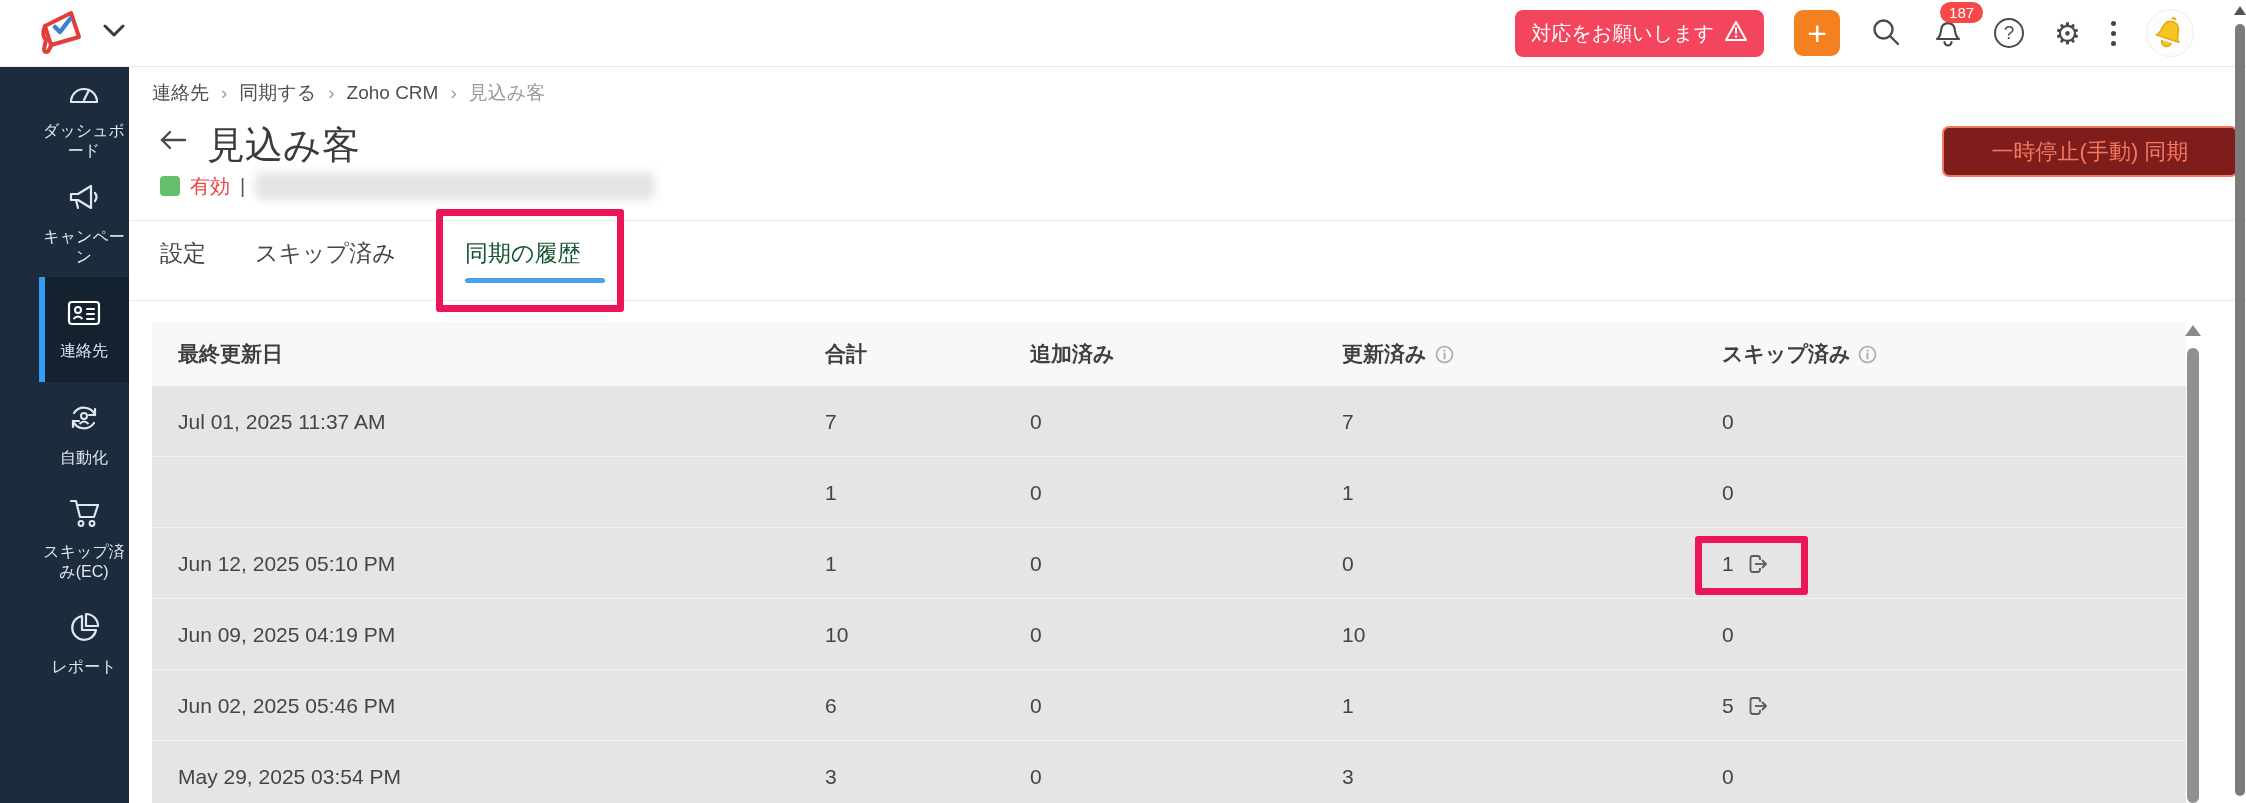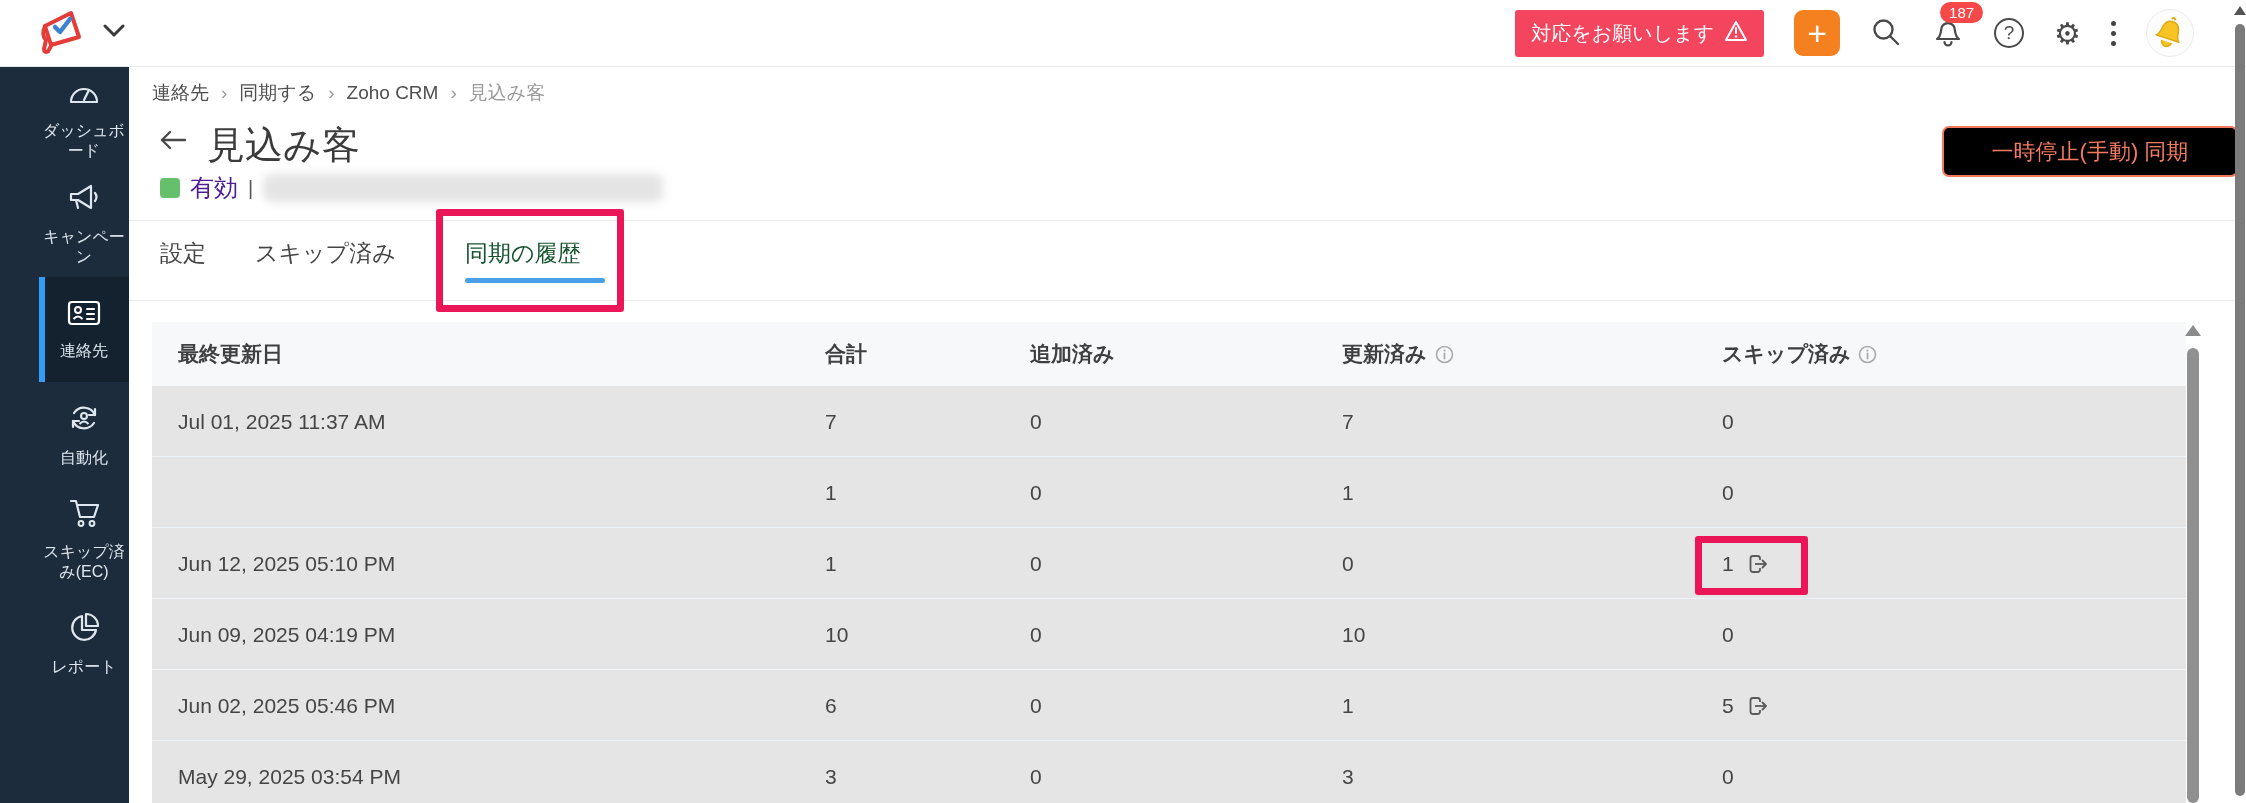--- a/index.html
+++ b/index.html
@@ -5,21 +5,21 @@
   * { margin:0; padding:0; box-sizing:border-box; }
   html,body { width:2246px; height:803px; overflow:hidden; background:#fff;
     font-family:"Liberation Sans","DejaVu Sans",sans-serif; }
   .page { position:relative; width:2246px; height:803px; background:#fff; }
 
   
   .topbar { position:absolute; left:0; top:0; width:2246px; height:67px; background:#fff;
     border-bottom:1px solid #e8e8e8; display:flex; align-items:center; padding:0 52px 0 33px; z-index:30; }
   .logo-wrap { display:flex; align-items:center; gap:16px; }
   .topbar-right { margin-left:auto; display:flex; align-items:center; gap:30px; }
-  .alert-btn { background:#f4455e; color:#fff; font-size:20px; border:none; border-radius:3px;
+  .alert-btn { background:#f4455e; color:#fff; font-size:20px; border:none; border-radius:8px;
     padding:10px 16px; display:flex; align-items:center; gap:10px; cursor:pointer; }
   .plus-btn { width:46px; height:46px; background:#f58020; border:none; border-radius:9px;
     color:#fff; font-size:34px; line-height:40px; font-weight:400; cursor:pointer; }
   .icon-btn { background:none; border:none; cursor:pointer; display:flex; align-items:center; justify-content:center; }
   .bell-wrap { position:relative; }
   .badge { position:absolute; top:-14px; left:8px; background:#f54848; color:#fff; font-size:15px;
     padding:2px 9px; border-radius:12px; }
   .help-circle { width:30px; height:30px; border:2px solid #4a4a4a; border-radius:50%;
     color:#4a4a4a; font-size:19px; display:flex; align-items:center; justify-content:center; }
   .gear { font-size:30px; color:#4a4a4a; }
@@ -43,25 +43,25 @@
     display:flex; align-items:center; gap:12px; z-index:5; }
   .breadcrumb .sep { color:#9a9a9a; font-size:19px; }
   .breadcrumb .crumb { cursor:pointer; }
   .breadcrumb .crumb.current { color:#9a9a9a; cursor:default; }
 
   .back-arrow { position:absolute; left:158px; top:128px; background:none; border:none; cursor:pointer; }
   .page-title { position:absolute; left:207px; top:120px; font-size:38px; color:#3b3b3b; font-weight:400; }
 
   .status-row { position:absolute; left:160px; top:172px; display:flex; align-items:center; gap:10px; }
   .status-square { width:20px; height:20px; background:#66bf6b; border-radius:4px; }
-  .status-label { color:#4c1d95; font-size:24px; }
+  .status-label { color:#ef4444; font-size:20px; }
   .status-sep { color:#555; font-size:20px; }
   .redacted { width:400px; height:28px; background:#e4e4e4; border-radius:8px; filter:blur(5px); }
 
-  .pause-btn { position:absolute; left:1942px; top:126px; width:296px; height:51px; background:#000000;
+  .pause-btn { position:absolute; left:1942px; top:126px; width:296px; height:51px; background:#7f1d1d;
     border:2px solid #f37a61; border-radius:7px; color:#f37a61; font-size:22px; cursor:pointer; }
 
   .divider-a { position:absolute; left:129px; top:220px; width:2117px; height:1px; background:#ececec; }
   .divider-b { position:absolute; left:129px; top:300px; width:2117px; height:1px; background:#ececec; }
 
   .tabs { position:absolute; left:0; top:232px; width:2246px; height:60px; }
   .tab { position:absolute; top:6px; font-size:23px; color:#454545; background:none; border:none; cursor:pointer; }
   .tab-1 { left:160px; } .tab-2 { left:255px; } .tab-3 { left:465px; color:#14532d; }
   .tab-underline { position:absolute; left:465px; top:46px; width:140px; height:5px; background:#4aa0e8; border-radius:3px; }
 

